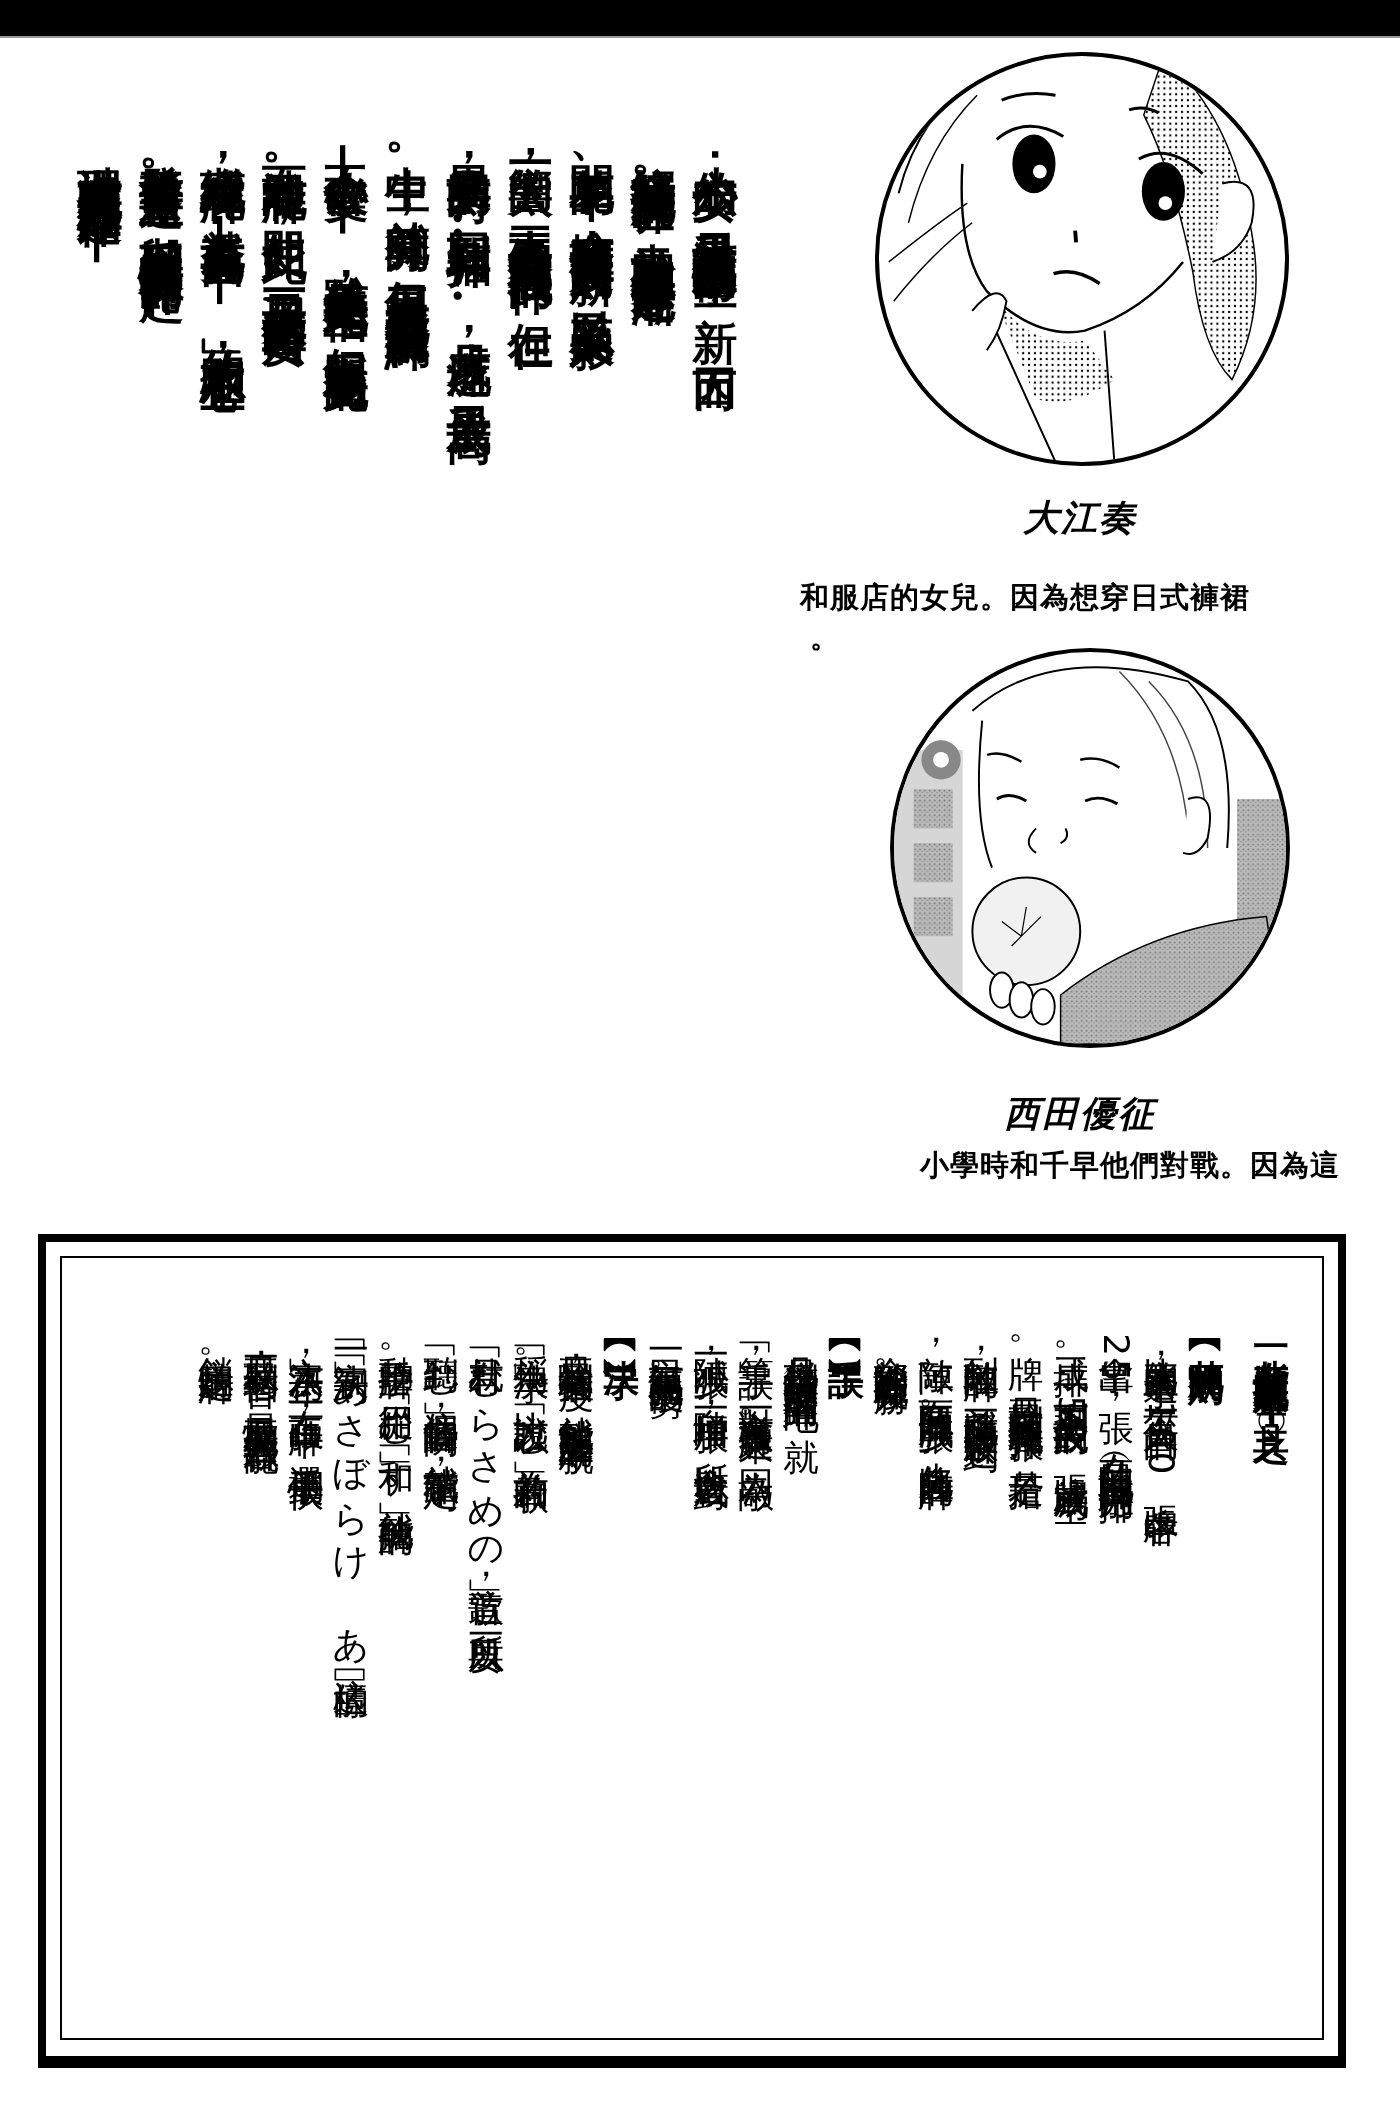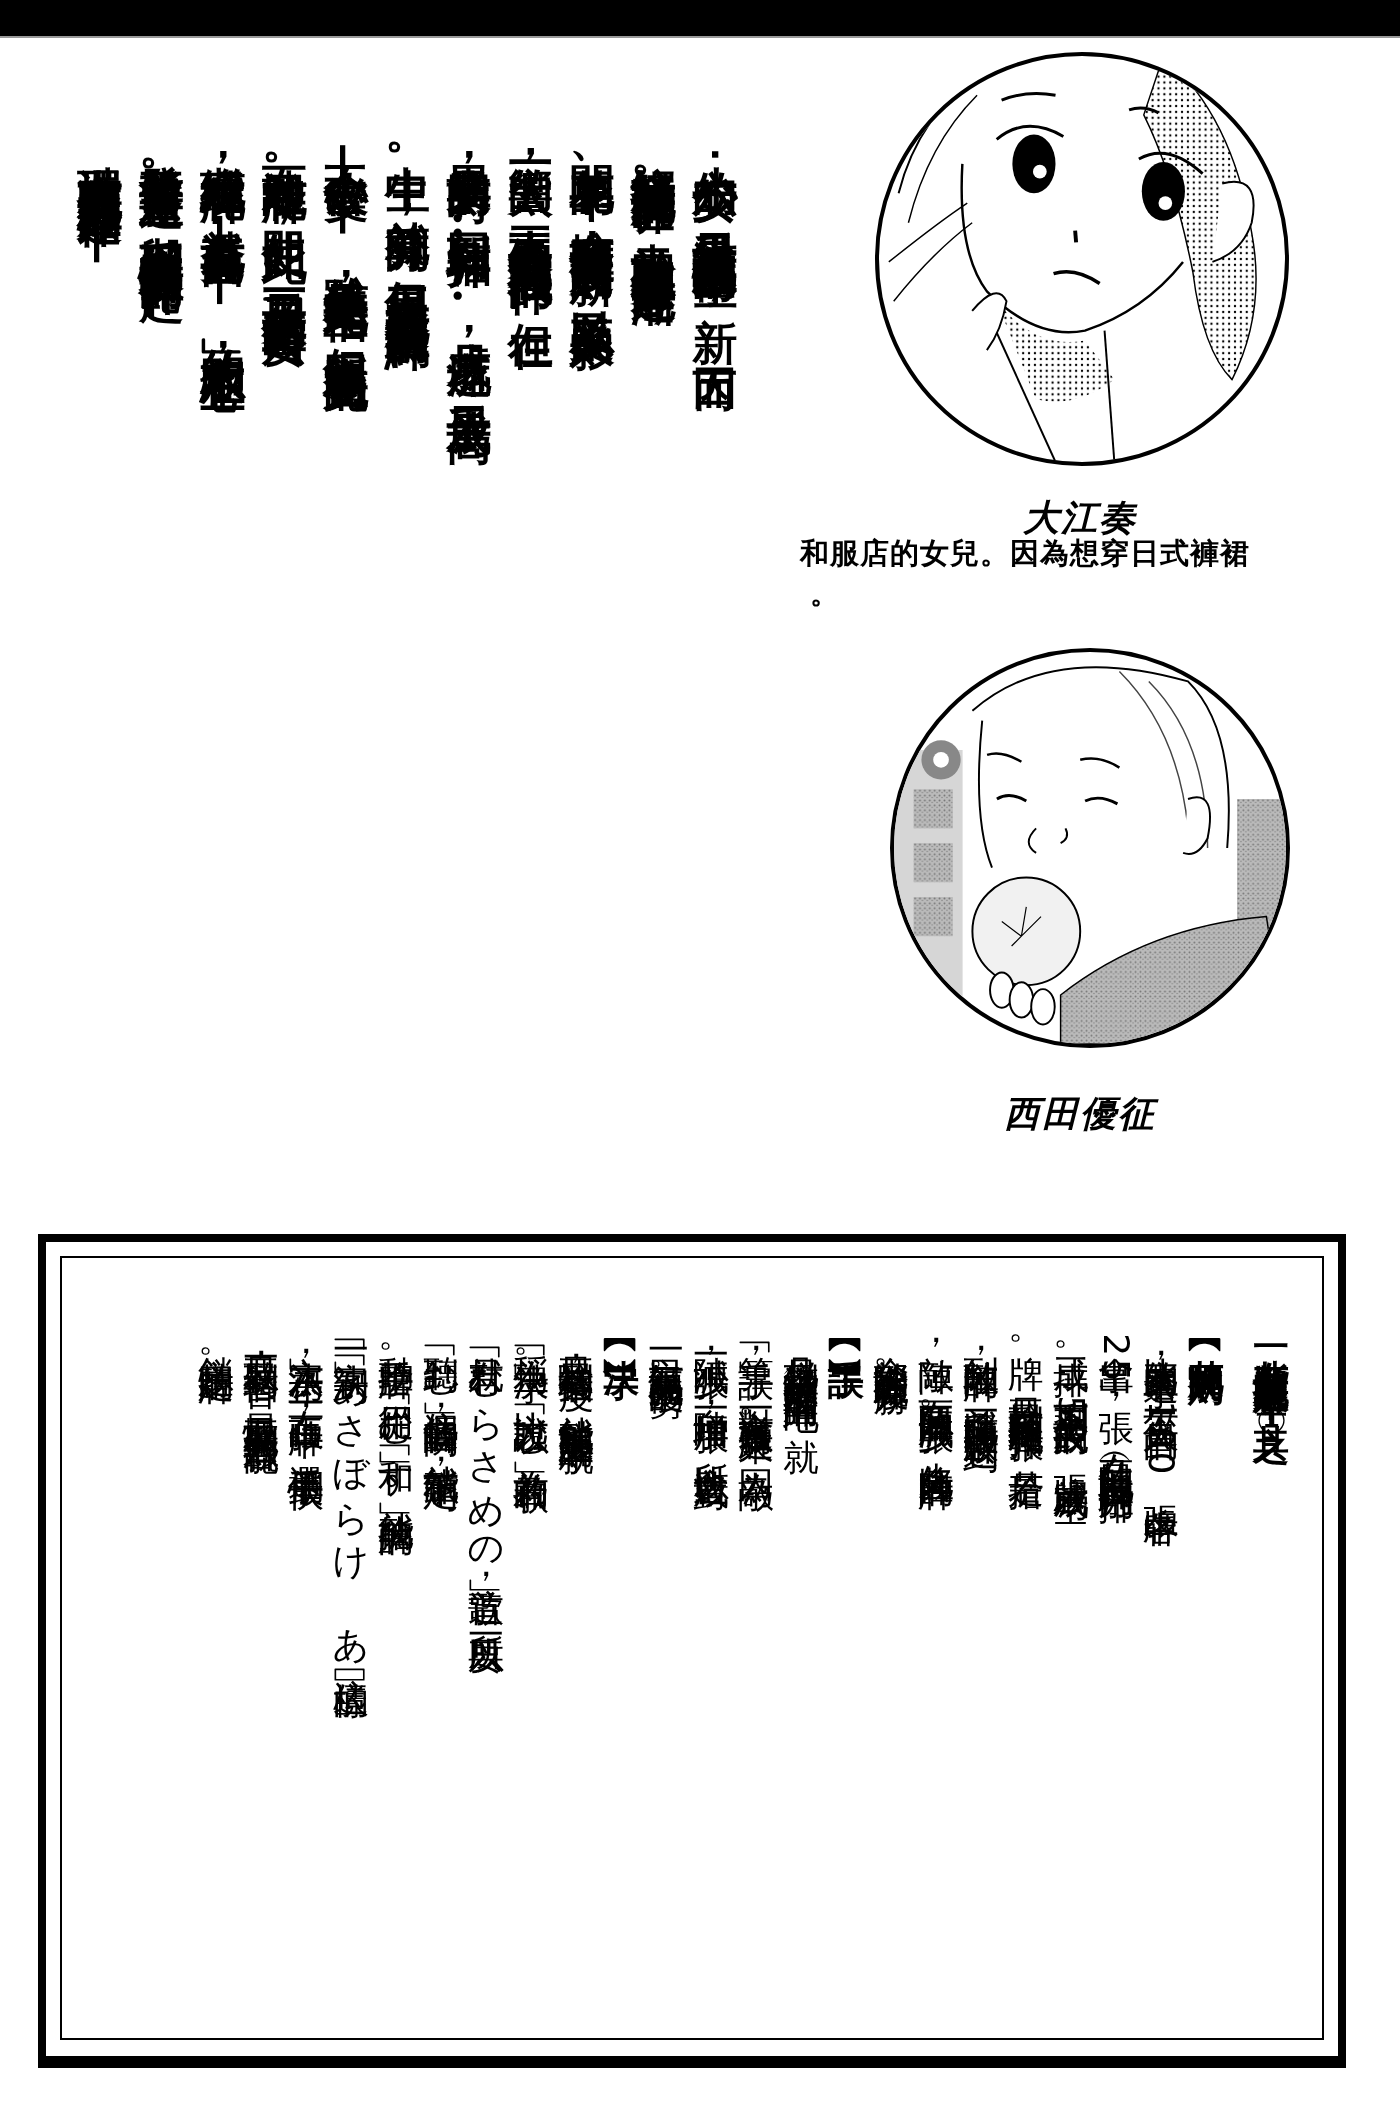--- a/index.html
+++ b/index.html
@@ -14,21 +14,21 @@
 
   
   .portrait { position:absolute; border:4px solid #000; border-radius:50%; background:#fff; overflow:hidden; box-sizing:border-box; }
   .portrait svg { position:absolute; left:0; top:0; width:100%; height:100%; }
   .p1 { left:875px; top:52px; width:414px; height:414px; }
   .p2 { left:890px; top:648px; width:400px; height:400px; }
 
   .char-name { position:absolute; font-family:"DejaVu Sans","Liberation Sans",sans-serif; font-weight:bold;
                font-size:36px; text-align:center; letter-spacing:2px;font-style:italic; }
   .char-desc { position:absolute; font-family:Liberation Serif, serif; font-weight:bold;
-               font-size:29px; line-height:40px; letter-spacing:1px; }
+               font-size:29px; line-height:40px; letter-spacing:1px;margin-top:44px; }
   .n1 { left:980px; top:494px; width:200px; }
   .d1 { left:800px; top:533px; width:540px; }
   .n2 { left:980px; top:1090px; width:200px; }
   .d2 { left:830px; top:1101px; width:510px; text-align:right; }
 
   
   .rules-outer { position:absolute; left:38px; top:1234px; width:1308px; height:830px; border:8px solid #000; box-sizing:border-box;
                  box-shadow: 0 4px 0 #000; }
   .rules-inner { position:absolute; left:14px; top:14px; right:14px; bottom:16px; border:2px solid #000; }
   .rules-text { position:absolute; right:28px; top:70px; height:690px;
@@ -145,20 +145,21 @@
 
     <path d="M170 350 Q260 280 380 270 L400 400 L170 400 Z" fill="url(#grain)" stroke="#000" stroke-width="1.5"></path>
 
     <ellipse cx="110" cy="345" rx="12" ry="18" fill="#fff" stroke="#000" stroke-width="2"></ellipse>
     <ellipse cx="130" cy="355" rx="12" ry="18" fill="#fff" stroke="#000" stroke-width="2"></ellipse>
     <ellipse cx="152" cy="362" rx="12" ry="18" fill="#fff" stroke="#000" stroke-width="2"></ellipse>
   </svg>
 </div>
 <div class="char-name n2">西田優征</div>
 <div class="char-desc d2">
+  <div>小學時和千早他們對戰。因為這</div>
 </div>
 
 <div class="rules-outer">
   <div class="rules-inner">
     <div class="rules-text">
       <p class="rules-title">一些有趣的競技花牌基本　其之①</p>
 
       <p class="rules-head">【花牌的規則】</p>
       <p>比賽的兩名選手，從百人一首的100張牌中各</p>
       <p>拿出25張，在自己的陣地（自陣）內分別排</p>

